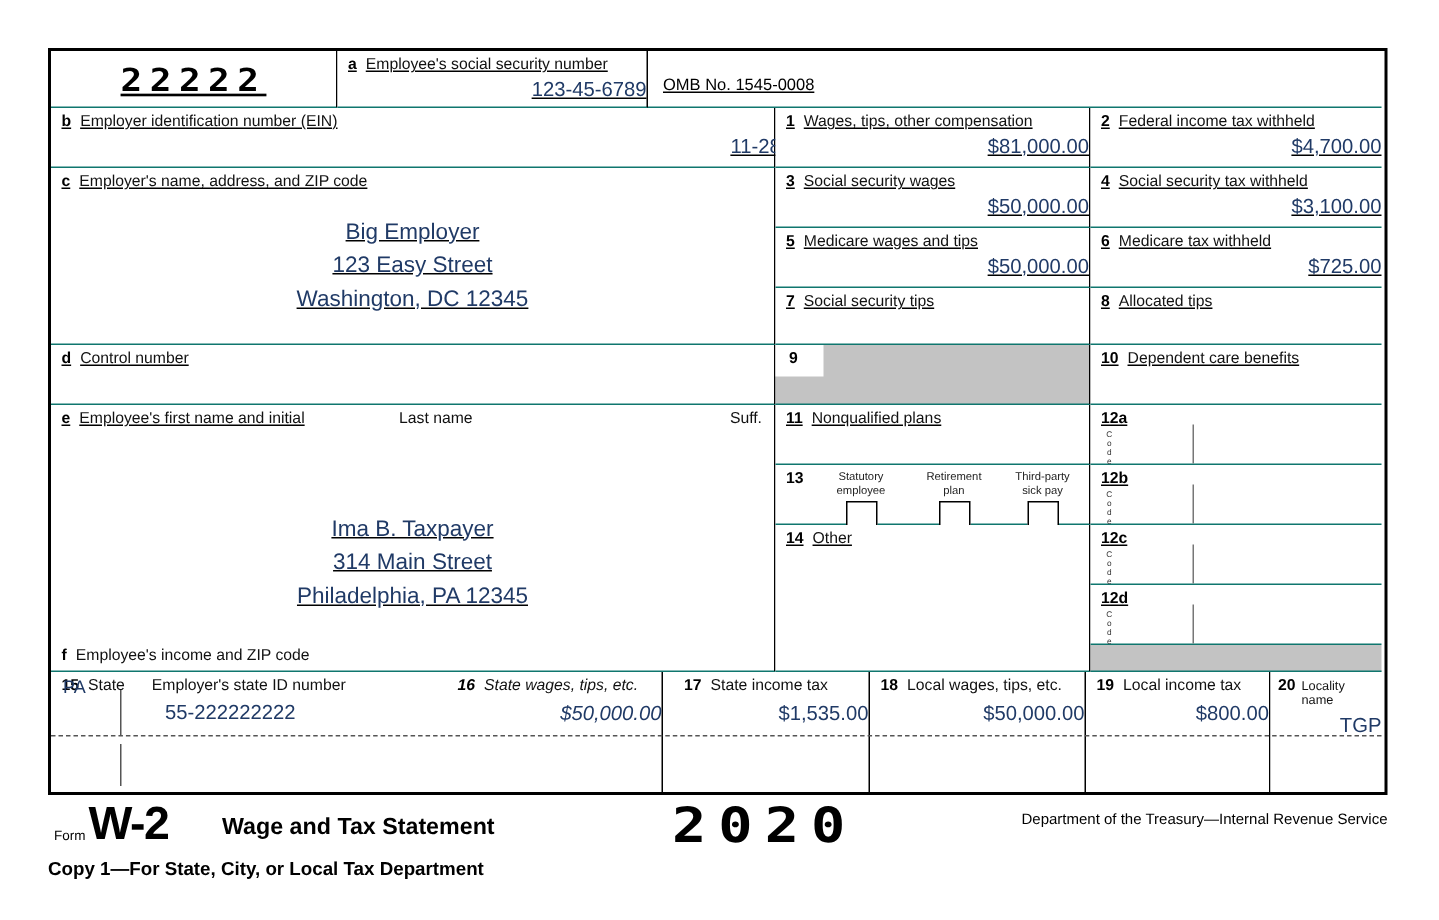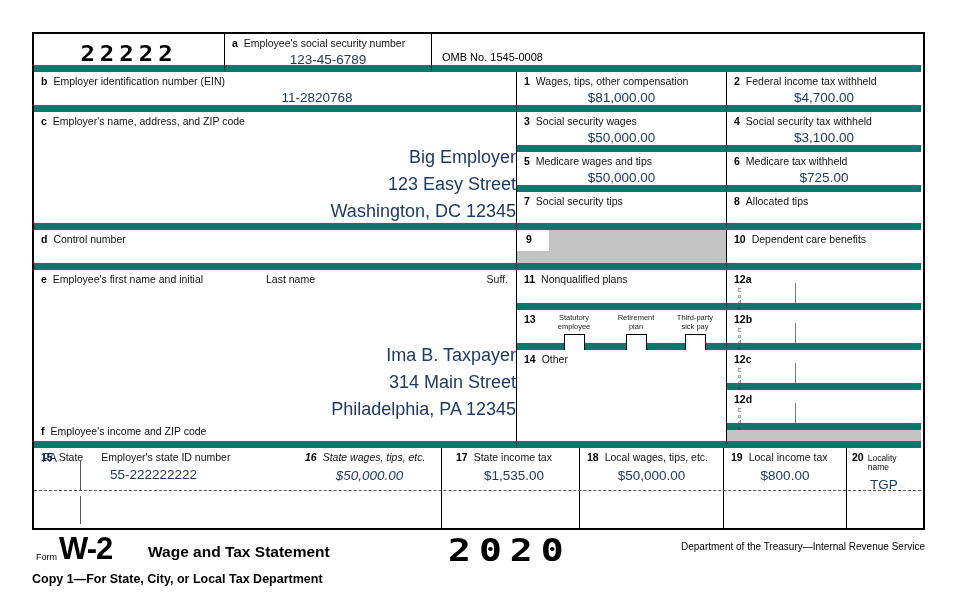--- a/index.html
+++ b/index.html
@@ -1,27 +1,27 @@
 <!DOCTYPE html>
 <html style="--value-blue: #203a66; --shade-gray: #c3c3c3;"><head>
 <meta charset="utf-8">
 <style>
   html,body{margin:0;padding:0;background:#fff;}
   body{width:959px;height:613px;position:relative;font-family:"Liberation Sans",sans-serif;color:#000;}
   #form{position:absolute;left:32px;top:32px;width:893px;height:498px;border:2px solid #000;box-sizing:border-box;}
   .c{position:absolute;box-sizing:border-box;background:#fff;font-size:10.5px;}
   .br{border-right:1px solid #000;}
-  .bb{border-bottom:7px solid #0f766e;}
+  .bb{border-bottom:1px solid #0f766e;text-decoration:underline;}
   .h{padding:4px 4px 0 7px;display:flex;gap:6px;align-items:baseline;line-height:1.1;}
   .h b{font-size:10.5px;}
   .h .lbl{font-size:10.5px;color:#111;}
-  .v{color:var(--value-blue);font-size:13.5px;text-align:center;margin-top:2px;}
+  .v{color:var(--value-blue);font-size:13.5px;text-align:right;margin-top:2px;}
   .mono{font-family:"DejaVu Sans Mono",monospace;font-weight:bold;}
   .bigcode{font-size:24px;letter-spacing:5px;text-align:center;padding-top:6px;transform:scaleY(0.88);}
-  .addr{color:var(--value-blue);font-size:18px;line-height:1.5;text-align:right;}
+  .addr{color:var(--value-blue);font-size:15px;line-height:1.5;text-align:center;}
   .gray{background:var(--shade-gray);}
   .chip9{position:absolute;left:0;top:0;width:32px;height:21px;background:#fff;padding:3px 0 0 9px;font-weight:bold;font-size:10.5px;box-sizing:border-box;}
   .codevert{position:absolute;left:9px;top:17px;writing-mode:vertical-lr;text-orientation:upright;font-size:5.5px;letter-spacing:0;line-height:1;color:#333;}
   .divline{position:absolute;left:68px;top:13px;bottom:0;width:1px;background:#777;}
   .cbg{position:absolute;top:3px;text-align:center;font-size:7.5px;line-height:1.2;color:#222;}
   .cbbox{width:19px;height:16px;border:1px solid #000;margin:3px auto 0;background:#fff;}
   .vseg{position:absolute;width:1px;background:#555;}
   .dash{position:absolute;left:0;width:887px;border-top:1px dashed #555;height:0;}
   .ft{position:absolute;}
 </style>

